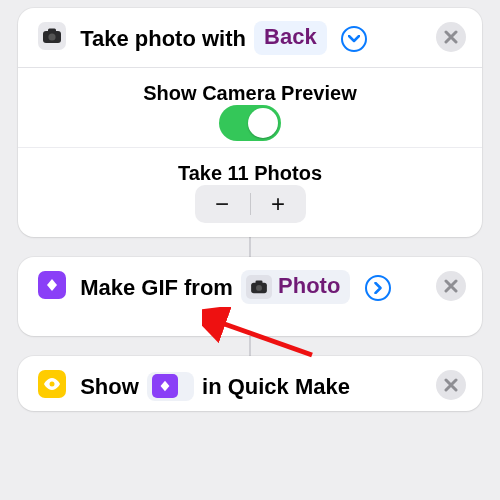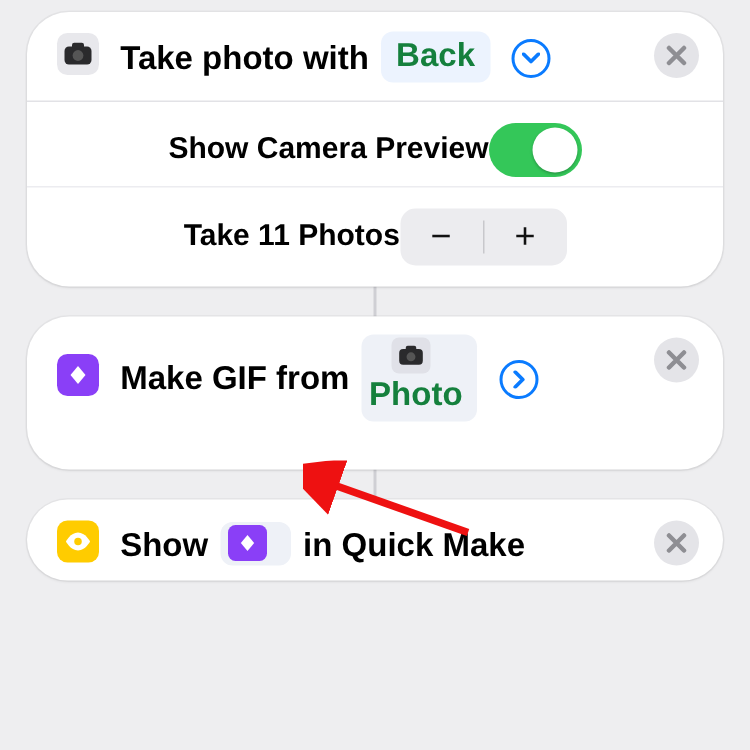--- a/index.html
+++ b/index.html
@@ -7,21 +7,21 @@
   body {
     width:500px; height:500px;
     background:#eeeef0;
     font-family: -apple-system, "SF Pro Text", "Helvetica Neue", Arial, sans-serif;
     -webkit-font-smoothing:antialiased;
   }
   .canvas { position:relative; width:500px; height:500px; padding:8px 18px; }
   .action-card {
     position:relative;
     background:#fff;
-    border-radius:28px;
+    border-radius:16px;
     box-shadow:0 1px 2px rgba(0,0,0,.08),0 0 0 1px rgba(0,0,0,.04);
     padding:12px 20px 12px 20px;
     margin-bottom:0;
   }
   .title-row {
     font-size:22px;
     font-weight:700;
     color:#000;
     line-height:1.5;
     display:block;
@@ -35,27 +35,27 @@
     width:28px; height:28px; border-radius:7px;
     margin-right:8px;
     position:relative; top:-2px;
   }
   .app-chip.camera { background:#e8e8ec; }
   .app-chip.purple { background:#8a3ff7; }
   .app-chip.yellow { background:#ffcc00; }
   .app-chip svg { display:block; }
   .param-pill {
     display:inline-flex; align-items:center;
-    background:#ecf3fe; color:#15803d;
+    background:#ecf3fe; color:#701a75;
     font-weight:700; font-size:22px;
     border-radius:8px; padding:2px 10px 3px;
     margin:0 2px;
     line-height:1.3;
   }
-  .param-pill.with-icon { padding-left:5px; background:#eef1f7;flex-direction:column; }
+  .param-pill.with-icon { padding-left:5px; background:#eef1f7; }
   .param-pill .pill-icon {
     display:inline-flex; align-items:center; justify-content:center;
     width:26px; height:24px; border-radius:5px; background:#e0e1e8; margin-right:6px;
   }
   .param-pill .pill-icon.purple { background:#8a3ff7; }
   .expand-btn {
     display:inline-flex; align-items:center; justify-content:center;
     width:26px; height:26px; border:2.5px solid #0a7bff; border-radius:50%;
     margin-left:6px; position:relative; top:1px;
   }
@@ -64,20 +64,21 @@
     position:absolute; top:14px; right:16px;
     width:30px; height:30px; border-radius:50%;
     background:#e4e4e8; display:flex; align-items:center; justify-content:center;
   }
   .close-btn svg { display:block; }
   .divider { height:1px; background:#e2e2e6; margin:12px -20px 0; }
   .inner-row {
     display:flex; align-items:center; justify-content:center;
     font-size:20px; font-weight:600; color:#000;
     padding:14px 0 2px;
+    flex-direction:column;
   }
   .thin-div { height:1px; background:#ececf0; margin:4px -20px 0; }
   .toggle {
     width:62px; height:36px; border-radius:20px; background:#34c759;
     position:relative;
   }
   .toggle .knob {
     position:absolute; right:3px; top:3px;
     width:30px; height:30px; border-radius:50%; background:#fff;
     box-shadow:0 1px 2px rgba(0,0,0,.25);

